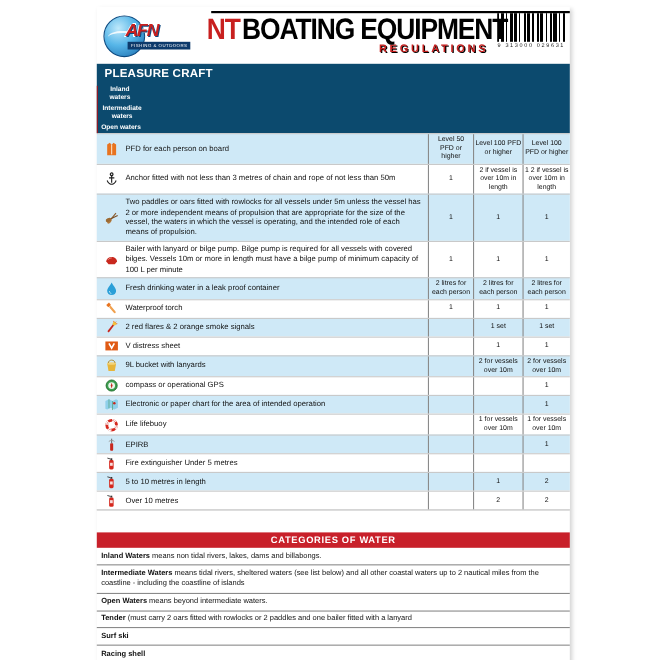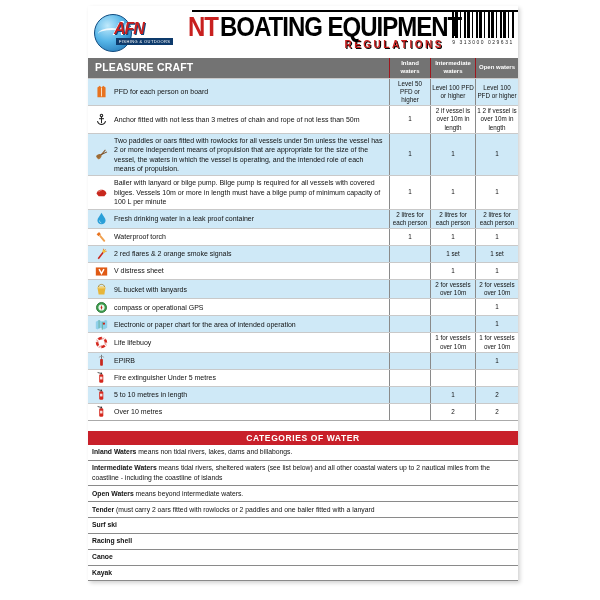--- a/index.html
+++ b/index.html
@@ -23,39 +23,39 @@
   .title-main{font-weight:900;font-size:24px;line-height:1;letter-spacing:-1px;color:#000;
     white-space:nowrap;transform:scaleY(1.12);transform-origin:left top;}
   .title-nt{color:#c8201f;padding-right:2px;}
   .title-sub{text-align:right;font-weight:700;font-size:10px;letter-spacing:2.5px;color:#c8201f;
     text-shadow:1px 1px 0 #000;margin-top:1px;padding-right:4px;}
   .barcode-wrap{flex:0 0 auto;width:66px;padding:2px 2px 0 2px;}
   .barcode{height:26px;margin:0 2px;
     background:repeating-linear-gradient(90deg,#000 0 2px,#fff 2px 3px,#000 3px 6px,#fff 6px 8px,#000 8px 9px,#fff 9px 12px);}
   .barcode-digits{font-size:5px;letter-spacing:1.5px;text-align:center;color:#222;margin-top:1px;white-space:nowrap;}
   
-  .req-banner{display:flex;background:#737373;color:#fff;align-items:stretch;}
+  .req-banner{display:flex;background:#0c4a6e;color:#fff;align-items:stretch;flex-direction:column;}
   .req-banner-left{flex:1;padding:3px 0 3px 7px;}
   .req-banner-left div{font-weight:900;font-size:10.5px;line-height:1.3;letter-spacing:.2px;}
   .req-col{width:38px;display:flex;align-items:center;justify-content:center;text-align:center;
     font-size:6px;font-weight:bold;line-height:1.25;border-left:1px solid #9e161d;padding:1px;}
   .req-col.c1{width:42px}.req-col.c2{width:40px}
   
   .eq-table{border-bottom:1px solid #aaa;}
   .eq-row{display:flex;align-items:center;min-height:16px;border-top:1px solid #c9c9c9;background:#fff;}
   .eq-row.blue{background:#cfe9f7;}
   .eq-icon{width:26px;flex:0 0 auto;display:flex;justify-content:center;align-items:center;}
   .eq-icon svg{width:13px;height:13px;display:block;}
   .eq-label{flex:1;font-size:7px;line-height:1.35;padding:2px 4px 2px 0;color:#111;}
   .eq-val{align-self:stretch;width:38px;flex:0 0 auto;display:flex;align-items:center;justify-content:center;
     text-align:center;font-size:6.3px;line-height:1.3;border-left:1px solid #8a8a8a;padding:1px;color:#111;}
   .eq-val.col1{width:42px}.eq-val.col2{width:40px}
   
   .sec-banner{background:#c8202a;color:#fff;text-align:center;font-weight:bold;font-size:8.5px;
-    letter-spacing:.6px;padding:2px 0;margin-top:10px;}
+    letter-spacing:.6px;padding:2px 0;margin-top:20px;}
   .def-row{font-size:6.8px;line-height:1.45;padding:2.5px 2px 2.5px 4px;border-bottom:1px solid #8a8a8a;
     color:#111;white-space:pre-line;}
   .def-row b{font-weight:bold;}
 </style>
 </head>
 <body>
 
 <div class="poster">
 
   <div class="masthead">

